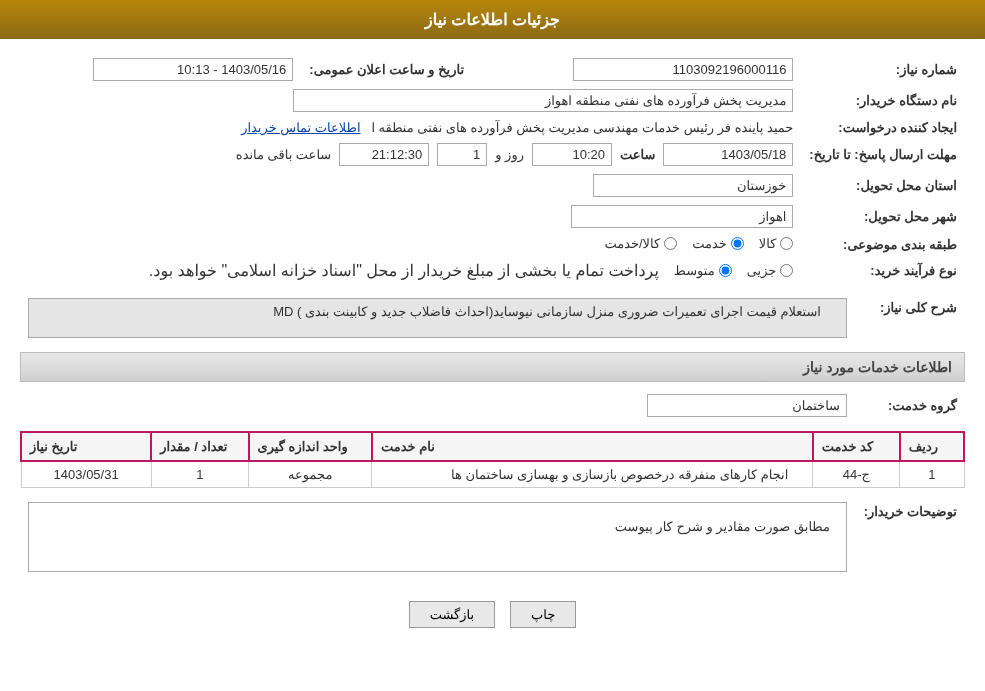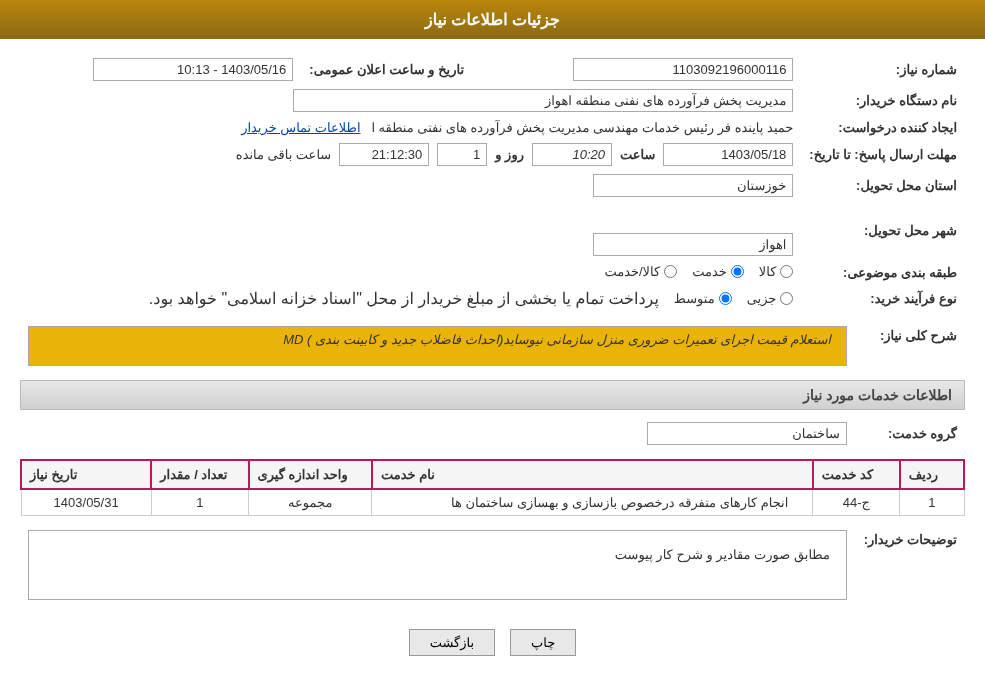--- a/index.html
+++ b/index.html
@@ -116,26 +116,25 @@
       margin-top: 10px;
     }
     .btn-print {
       background: #e8e8e8;
     }
     .btn-back {
       background: #e8e8e8;
     }
     .need-description-box {
       border: 1px solid #aaa;
-      padding: 5px 15px;
-      background: #eab308;
+      padding: 5px 25px;
+      background: #e5e5e5;
       min-height: 40px;
       width: 100%;
       text-align: right;
-      font-style: italic;
     }
   </style>
 </head>
 <body>
 
 <div class="page-wrapper">
 
   <div class="header-bar">
     <span>جزئیات اطلاعات نیاز</span>
   </div>
@@ -171,40 +170,40 @@
           <span class="blue-link">اطلاعات تماس خریدار</span>
         </td>
       </tr>
 
       <tr>
         <td class="label-cell">مهلت ارسال پاسخ: تا تاریخ:</td>
         <td class="value-cell" colspan="3">
           <div class="date-row">
             <span class="input-box" style="width:130px;">1403/05/18</span>
             <span style="font-weight:bold;">ساعت</span>
-            <span class="input-box" style="width:80px;font-style:italic;">10:20</span>
-            <span style="font-weight:bold;">روز و</span>
+            <span class="input-box" style="width:80px;">10:20</span>
+            <span style="font-weight:normal;">روز و</span>
             <span class="input-box" style="width:50px;">1</span>
             <span class="input-box" style="width:90px;">21:12:30</span>
             <span>ساعت باقی مانده</span>
           </div>
         </td>
       </tr>
 
       <tr>
         <td class="label-cell">استان محل تحویل:</td>
         <td class="value-cell" colspan="3">
           <span class="input-box" style="width:200px;">خوزستان</span>
         </td>
       </tr>
 
       <tr>
         <td class="label-cell">شهر محل تحویل:</td>
         <td class="value-cell" colspan="3">
-          <span class="input-box" style="width:200px;margin-top:28px;">اهواز</span>
+          <span class="input-box" style="width:222px;">اهواز</span>
         </td>
       </tr>
 
       <tr>
         <td class="label-cell">طبقه بندی موضوعی:</td>
         <td class="value-cell" colspan="3">
           <div class="radio-group">
             <div class="radio-item">
               <input type="radio" name="tabaqe" style="">
               <label>کالا</label>

